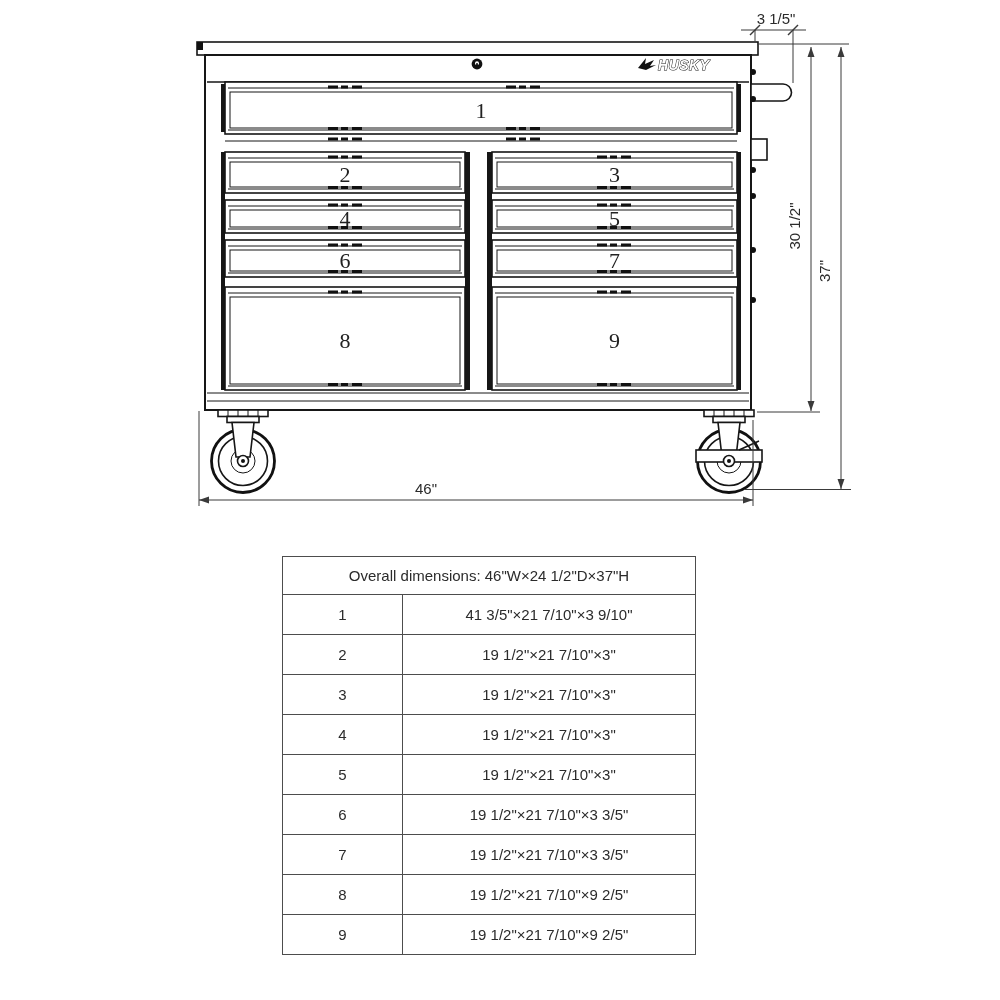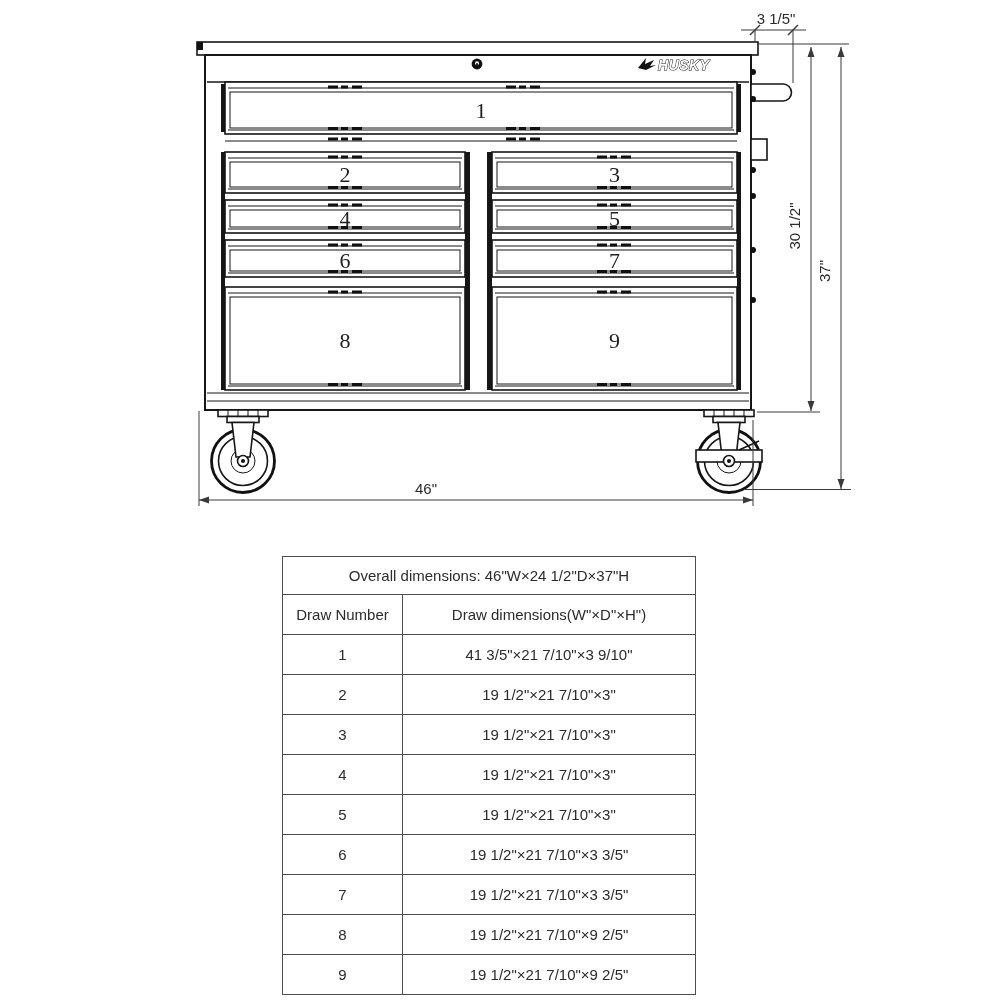--- a/index.html
+++ b/index.html
@@ -274,24 +274,20 @@
   <table class="spec">
     <colgroup>
         <col style="width:120px">
         <col>
       </colgroup>
     <tbody>
       <tr class="hdr1">
         <td colspan="2">Overall dimensions: 46"W×24 1/2"D×37"H</td>
       </tr>
       <tr>
-        <td>Draw Number</td>
-        <td>Draw dimensions(W"×D"×H")</td>
-      </tr>
-      <tr>
         <td>1</td>
         <td>41 3/5"×21 7/10"×3 9/10"</td>
       </tr>
       <tr>
         <td>2</td>
         <td>19 1/2"×21 7/10"×3"</td>
       </tr>
       <tr>
         <td>3</td>
         <td>19 1/2"×21 7/10"×3"</td>

